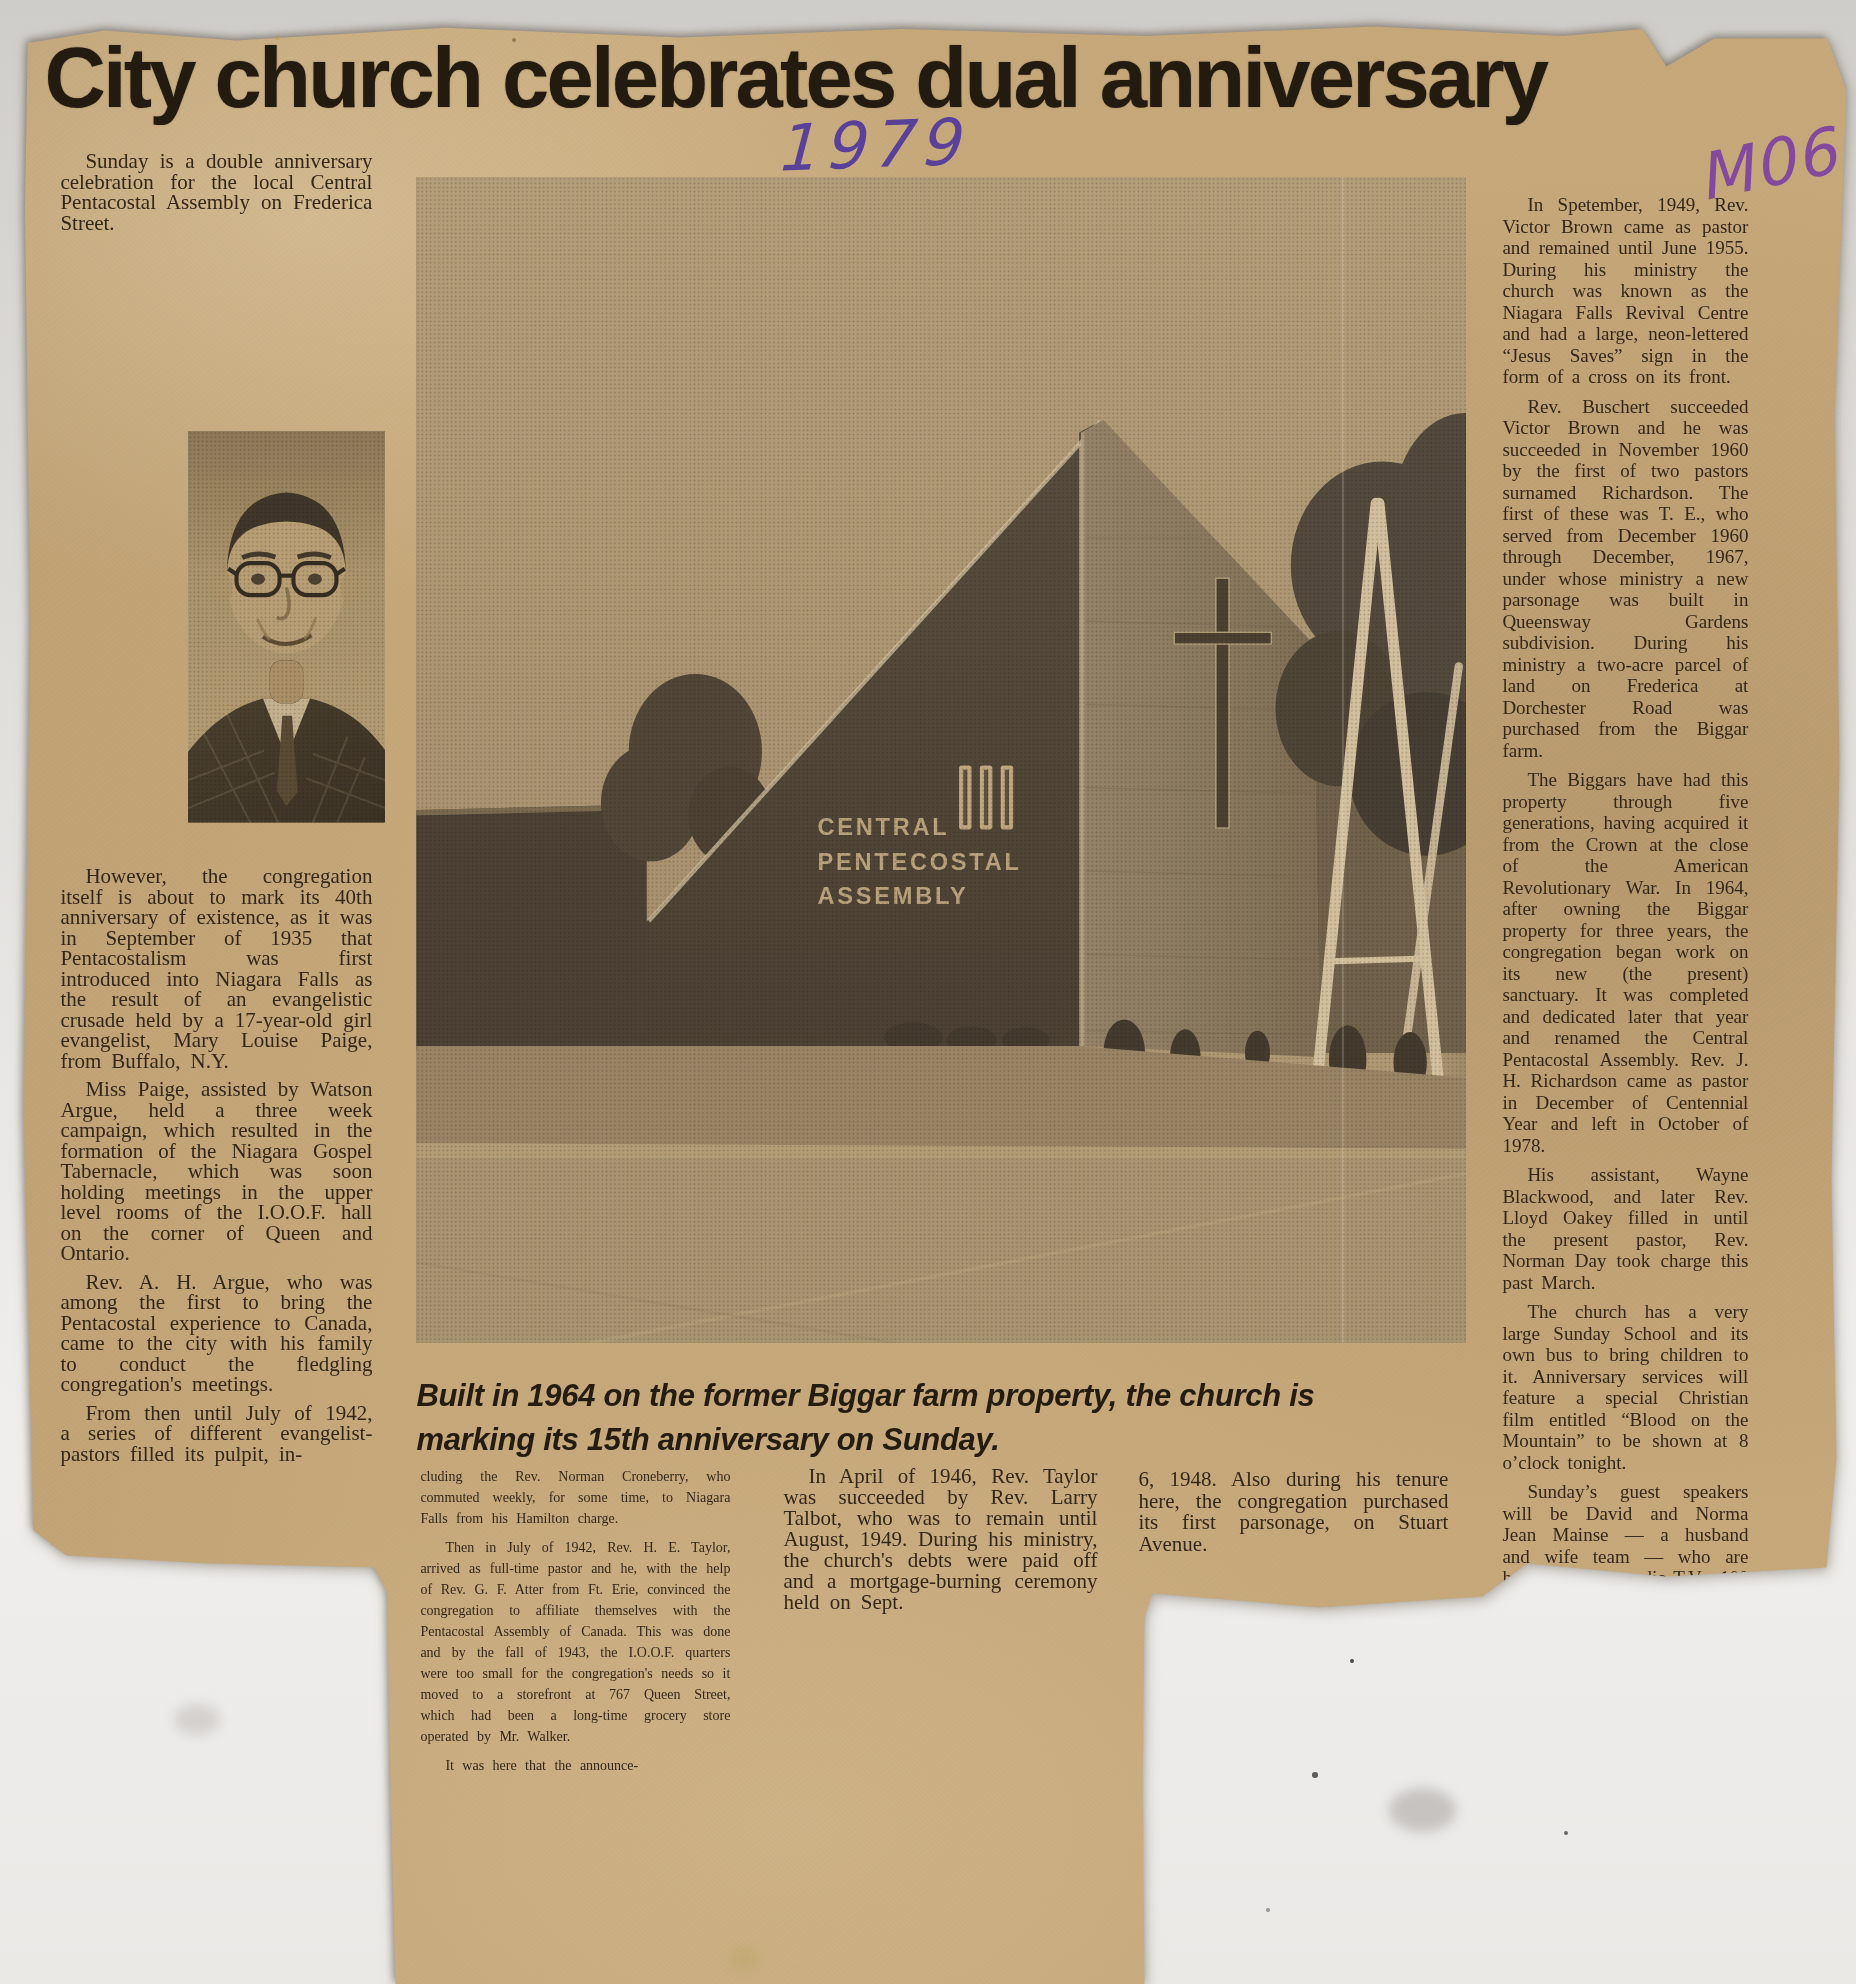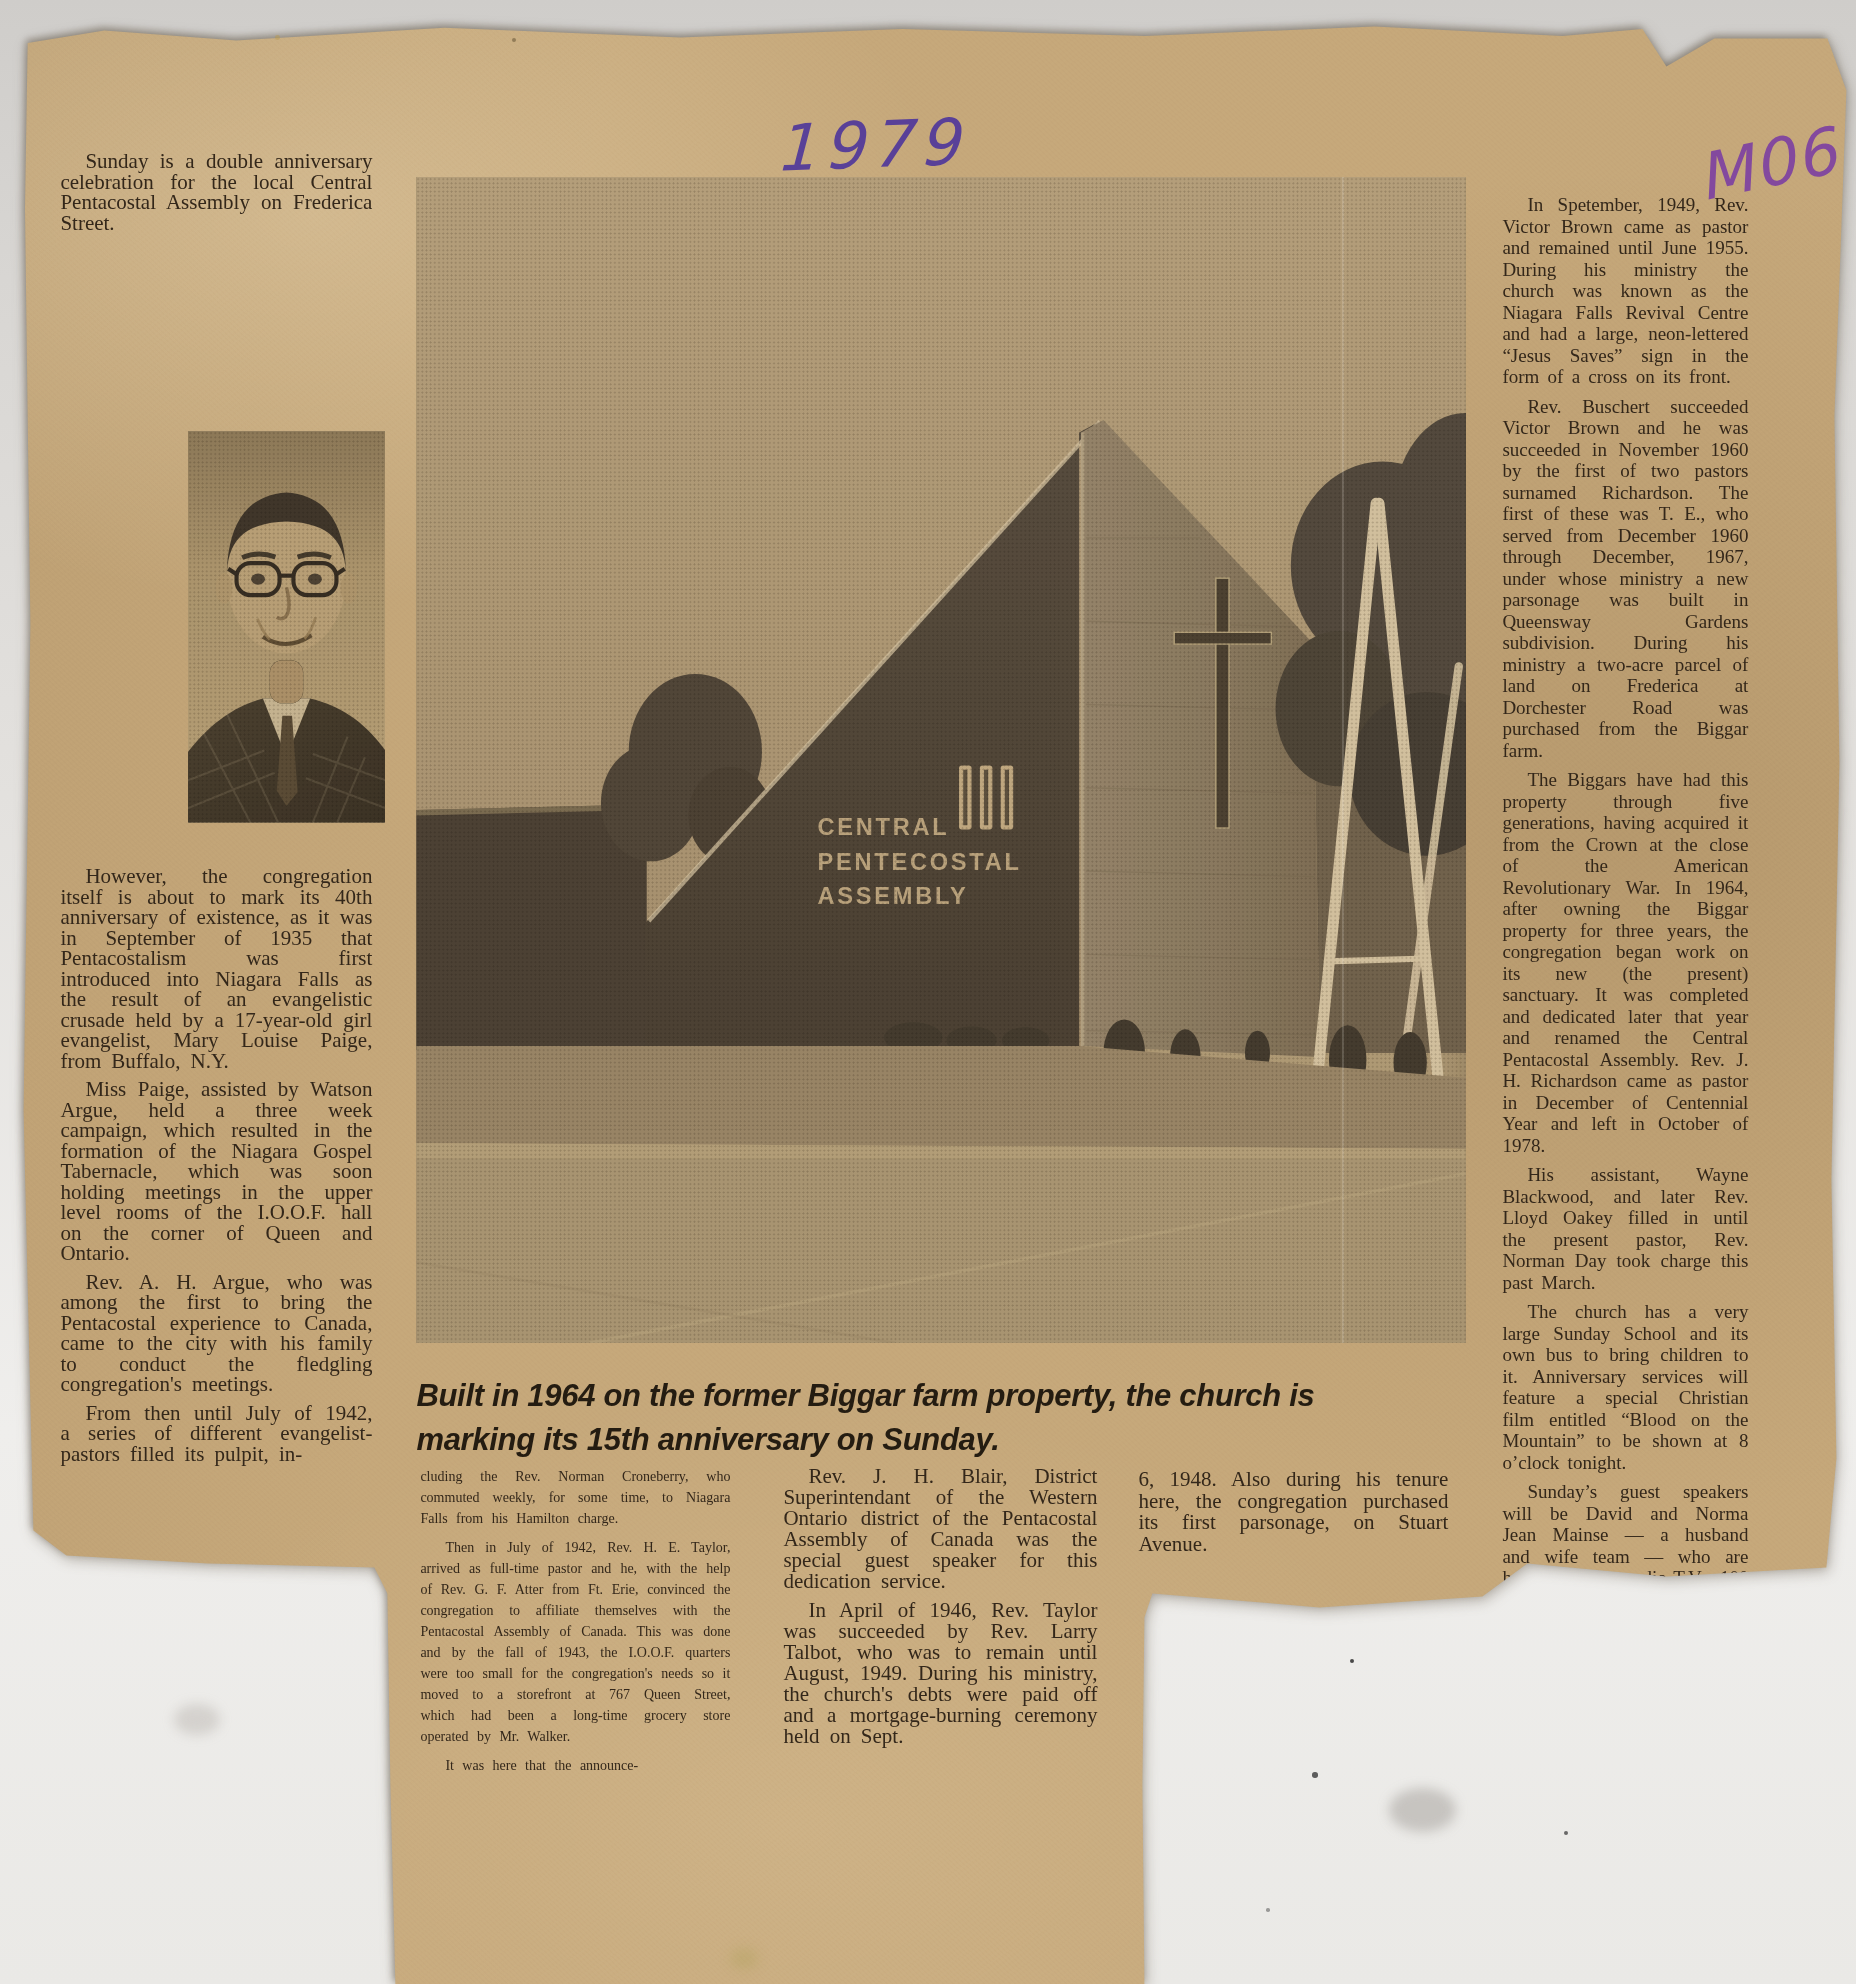--- a/index.html
+++ b/index.html
@@ -62,20 +62,21 @@
   .smudge{position:absolute;border-radius:50%;filter:blur(5.6px);}
   .crease{position:absolute;left:1323px;top:158px;width:2.1px;height:1166px;
     background:rgba(255,252,240,.18);}
 </style>
 </head>
 <body>
 
 <div class="clip-shadow">
 <div class="clip">
 
+  <div class="headline">City church celebrates dual anniversary</div>
 
   <div class="hand hand-year">1979</div>
   <div class="hand hand-code">M068</div>
 
   <div class="col c-main col1a">
     <p class="ind">Sunday is a double anniversary celebration for the local Central Pentacostal Assembly on Frederica Street.</p>
   </div>
 
 
   <div class="photo-frame portrait halftone">
@@ -233,21 +234,20 @@
 
   <div class="caption">Built in 1964 on the former Biggar farm property, the church is marking its 15th anniversary on Sunday.</div>
 
   <div class="col col2">
     <p>cluding the Rev. Norman Croneberry, who commuted weekly, for some time, to Niagara Falls from his Hamilton charge.</p>
     <p class="ind">Then in July of 1942, Rev. H. E. Taylor, arrived as full-time pastor and he, with the help of Rev. G. F. Atter from Ft. Erie, convinced the congregation to affiliate themselves with the Pentacostal Assembly of Canada. This was done and by the fall of 1943, the I.O.O.F. quarters were too small for the congregation's needs so it moved to a storefront at 767 Queen Street, which had been a long-time grocery store operated by Mr. Walker.</p>
     <p class="ind">It was here that the announce-</p>
   </div>
 
   <div class="col col3">
-    <p class="ind">Rev. J. H. Blair, District Superintendant of the Western Ontario district of the Pentacostal Assembly of Canada was the special guest speaker for this dedication service.</p>
     <p class="ind">In April of 1946, Rev. Taylor was succeeded by Rev. Larry Talbot, who was to remain until August, 1949. During his ministry, the church's debts were paid off and a mortgage-burning ceremony held on Sept.</p>
   </div>
 
   <div class="col col4">
     <p>6, 1948. Also during his tenure here, the congregation purchased its first parsonage, on Stuart Avenue.</p>
   </div>
 
   <div class="col col5">
     <p class="ind">In Spetember, 1949, Rev. Victor Brown came as pastor and remained until June 1955. During his ministry the church was known as the Niagara Falls Revival Centre and had a large, neon-lettered “Jesus Saves” sign in the form of a cross on its front.</p>
     <p class="ind">Rev. Buschert succeeded Victor Brown and he was succeeded in November 1960 by the first of two pastors surnamed Richardson. The first of these was T. E., who served from December 1960 through December, 1967, under whose ministry a new parsonage was built in Queensway Gardens subdivision. During his ministry a two-acre parcel of land on Frederica at Dorchester Road was purchased from the Biggar farm.</p>

